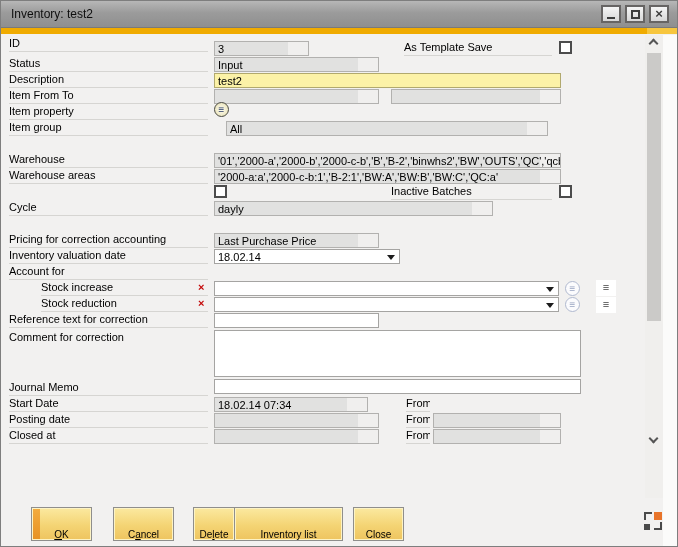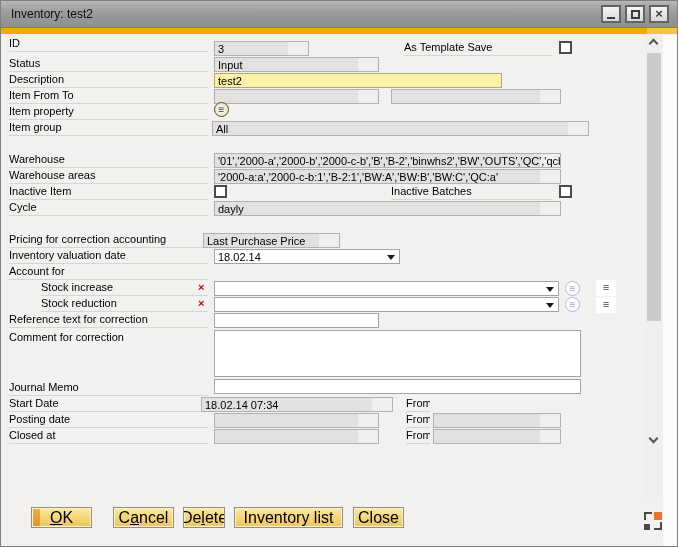--- a/index.html
+++ b/index.html
@@ -74,24 +74,24 @@
   
   .vscroll { position:absolute; right:14px; top:34px; width:18px; height:463px; background:#f0efed; }
   .vscroll .thumb { position:absolute; left:2px; top:18px; width:14px; height:268px; background:#cbcac8; }
   .chev { position:absolute; left:5px; width:7px; height:7px; border-top:2px solid #555; border-right:2px solid #555; }
   .chev.up { top:5px; transform:rotate(-45deg); }
   .chev.down { bottom:56px; transform:rotate(135deg); }
   .right-gutter { position:absolute; right:0; top:34px; width:14px; height:511px; background:#fbfbfa; }
   
   .btnbar { position:absolute; left:0; top:506px; width:100%; height:24px; }
   .btn {
-    position:absolute; height:21px; font-size:16px; color:#000;
+    position:absolute; height:34px; font-size:10px; color:#000;
     background:linear-gradient(#fbe9a0,#f4d474 55%,#eec45f);
     border:1px solid #8f8e8c; box-shadow:inset 0 0 0 1px #fdf3c4;
-    display:flex; align-items:center; justify-content:center; cursor:default;
+    display:flex; align-items:flex-end; justify-content:center; cursor:default;
     overflow:hidden;
   }
   .btn .stripe {
     position:absolute; left:1px; top:1px; bottom:1px; width:7px;
     background:linear-gradient(#f3ab3e,#e79325);
   }
   .u { text-decoration:underline; }
   
   .grip { position:absolute; right:15px; bottom:16px; width:18px; height:18px; cursor:default; }
   .grip .tl { position:absolute; left:0; top:0; width:8px; height:8px; border-top:2px solid #4a4a4a; border-left:2px solid #4a4a4a; }
@@ -124,48 +124,47 @@
 
   <div class="lbl" style="top:36px">ID</div>
   <div class="fld gray" style="left:213px; top:40px; width:95px">3</div>
   <div class="lbl" style="left:403px; top:40px; width:148px">As Template Save</div>
   <div class="cb" style="left:558px; top:40px"></div>
 
   <div class="lbl" style="top:56px">Status</div>
   <div class="fld gray" style="left:213px; top:56px; width:165px">Input</div>
 
   <div class="lbl" style="top:72px">Description</div>
-  <input class="fld yellow" style="left: 213px; top: 72px; width: 288px;" value="test2">
+  <input class="fld yellow" style="left: 213px; top: 72px; width: 347px;" value="test2">
 
   <div class="lbl" style="top:88px">Item From To</div>
   <div class="fld gray" style="left:213px; top:88px; width:165px"></div>
   <div class="fld gray" style="left:390px; top:88px; width:170px"></div>
 
   <div class="lbl" style="top:104px">Item property</div>
   <div class="cfl-circle" style="left:213px; top:101px">≡</div>
 
   <div class="lbl" style="top:120px">Item group</div>
-  <div class="fld gray" style="left:211px; top:120px; width:377px">All</div>
+  <div class="fld gray" style="left:225px; top:120px; width:322px">All</div>
 
   <div class="lbl" style="top:152px">Warehouse</div>
   <div class="fld gray" style="left:213px; top:152px; width:347px">'01','2000-a','2000-b','2000-c-b','B','B-2','binwhs2','BW','OUTS','QC','qcbad','</div>
 
   <div class="lbl" style="top:168px">Warehouse areas</div>
   <div class="fld gray" style="left:213px; top:168px; width:347px">'2000-a:a','2000-c-b:1','B-2:1','BW:A','BW:B','BW:C','QC:a'</div>
 
-  <div class="lbl" style="top:184px">Inactive Item</div>
   <div class="cb" style="left:213px; top:184px"></div>
   <div class="lbl" style="left:390px; top:184px; width:161px">Inactive Batches</div>
   <div class="cb" style="left:558px; top:184px"></div>
 
   <div class="lbl" style="top:200px">Cycle</div>
-  <div class="fld gray" style="left:213px; top:200px; width:347px">dayly</div>
+  <div class="fld gray" style="left:213px; top:200px; width:279px">dayly</div>
 
   <div class="lbl" style="top:232px">Pricing for correction accounting</div>
-  <div class="fld gray" style="left:202px; top:232px; width:137px">Last Purchase Price</div>
+  <div class="fld gray" style="left:213px; top:232px; width:165px">Last Purchase Price</div>
 
   <div class="lbl" style="top:248px">Inventory valuation date</div>
   <div class="combo" style="left:213px; top:248px; width:186px">
     <span class="val">18.02.14</span>
     <span class="dd-arrow"></span>
   </div>
 
   <div class="lbl" style="top:264px">Account for</div>
 
   <div class="lbl indent" style="top:280px">Stock increase</div>
@@ -187,21 +186,21 @@
   <div class="lbl" style="top:312px">Reference text for correction</div>
   <input class="fld white" style="left: 213px; top: 312px; width: 165px;">
 
   <div class="lbl nol" style="top:330px">Comment for correction</div>
   <textarea class="fld" style="left: 213px; top: 329px; width: 367px; height: 47px;"></textarea>
 
   <div class="lbl" style="top:380px">Journal Memo</div>
   <input class="fld white" style="left: 213px; top: 378px; width: 367px;">
 
   <div class="lbl" style="top:396px">Start Date</div>
-  <div class="fld gray" style="left:200px; top:396px; width:192px">18.02.14 07:34</div>
+  <div class="fld gray" style="left:213px; top:396px; width:154px">18.02.14 07:34</div>
   <div class="lbl" style="left:405px; top:396px; width:24px">From</div>
 
   <div class="lbl" style="top:412px">Posting date</div>
   <div class="fld gray" style="left:213px; top:412px; width:165px"></div>
   <div class="lbl" style="left:405px; top:412px; width:24px">From</div>
   <div class="fld gray" style="left:432px; top:412px; width:128px"></div>
 
   <div class="lbl" style="top:428px">Closed at</div>
   <div class="fld gray" style="left:213px; top:428px; width:165px"></div>
   <div class="lbl" style="left:405px; top:428px; width:24px">From</div>
@@ -215,21 +214,21 @@
   <div class="right-gutter"></div>
 
   <div class="btnbar">
     <button class="btn" style="left:30px; width:61px">
       <span class="stripe"></span>
       <span><span></span><span class="u">O</span><span>K</span></span>
     </button>
     <button class="btn" style="left:112px; width:61px">
       <span><span>C</span><span class="u">a</span><span>ncel</span></span>
     </button>
-    <button class="btn" style="left:182px; width:42px">
+    <button class="btn" style="left:192px; width:42px">
       <span><span>De</span><span class="u">l</span><span>ete</span></span>
     </button>
     <button class="btn" style="left:233px; width:109px">
       <span>Inventory list</span>
     </button>
     <button class="btn" style="left:352px; width:51px">
       <span>Close</span>
     </button>
   </div>
 

